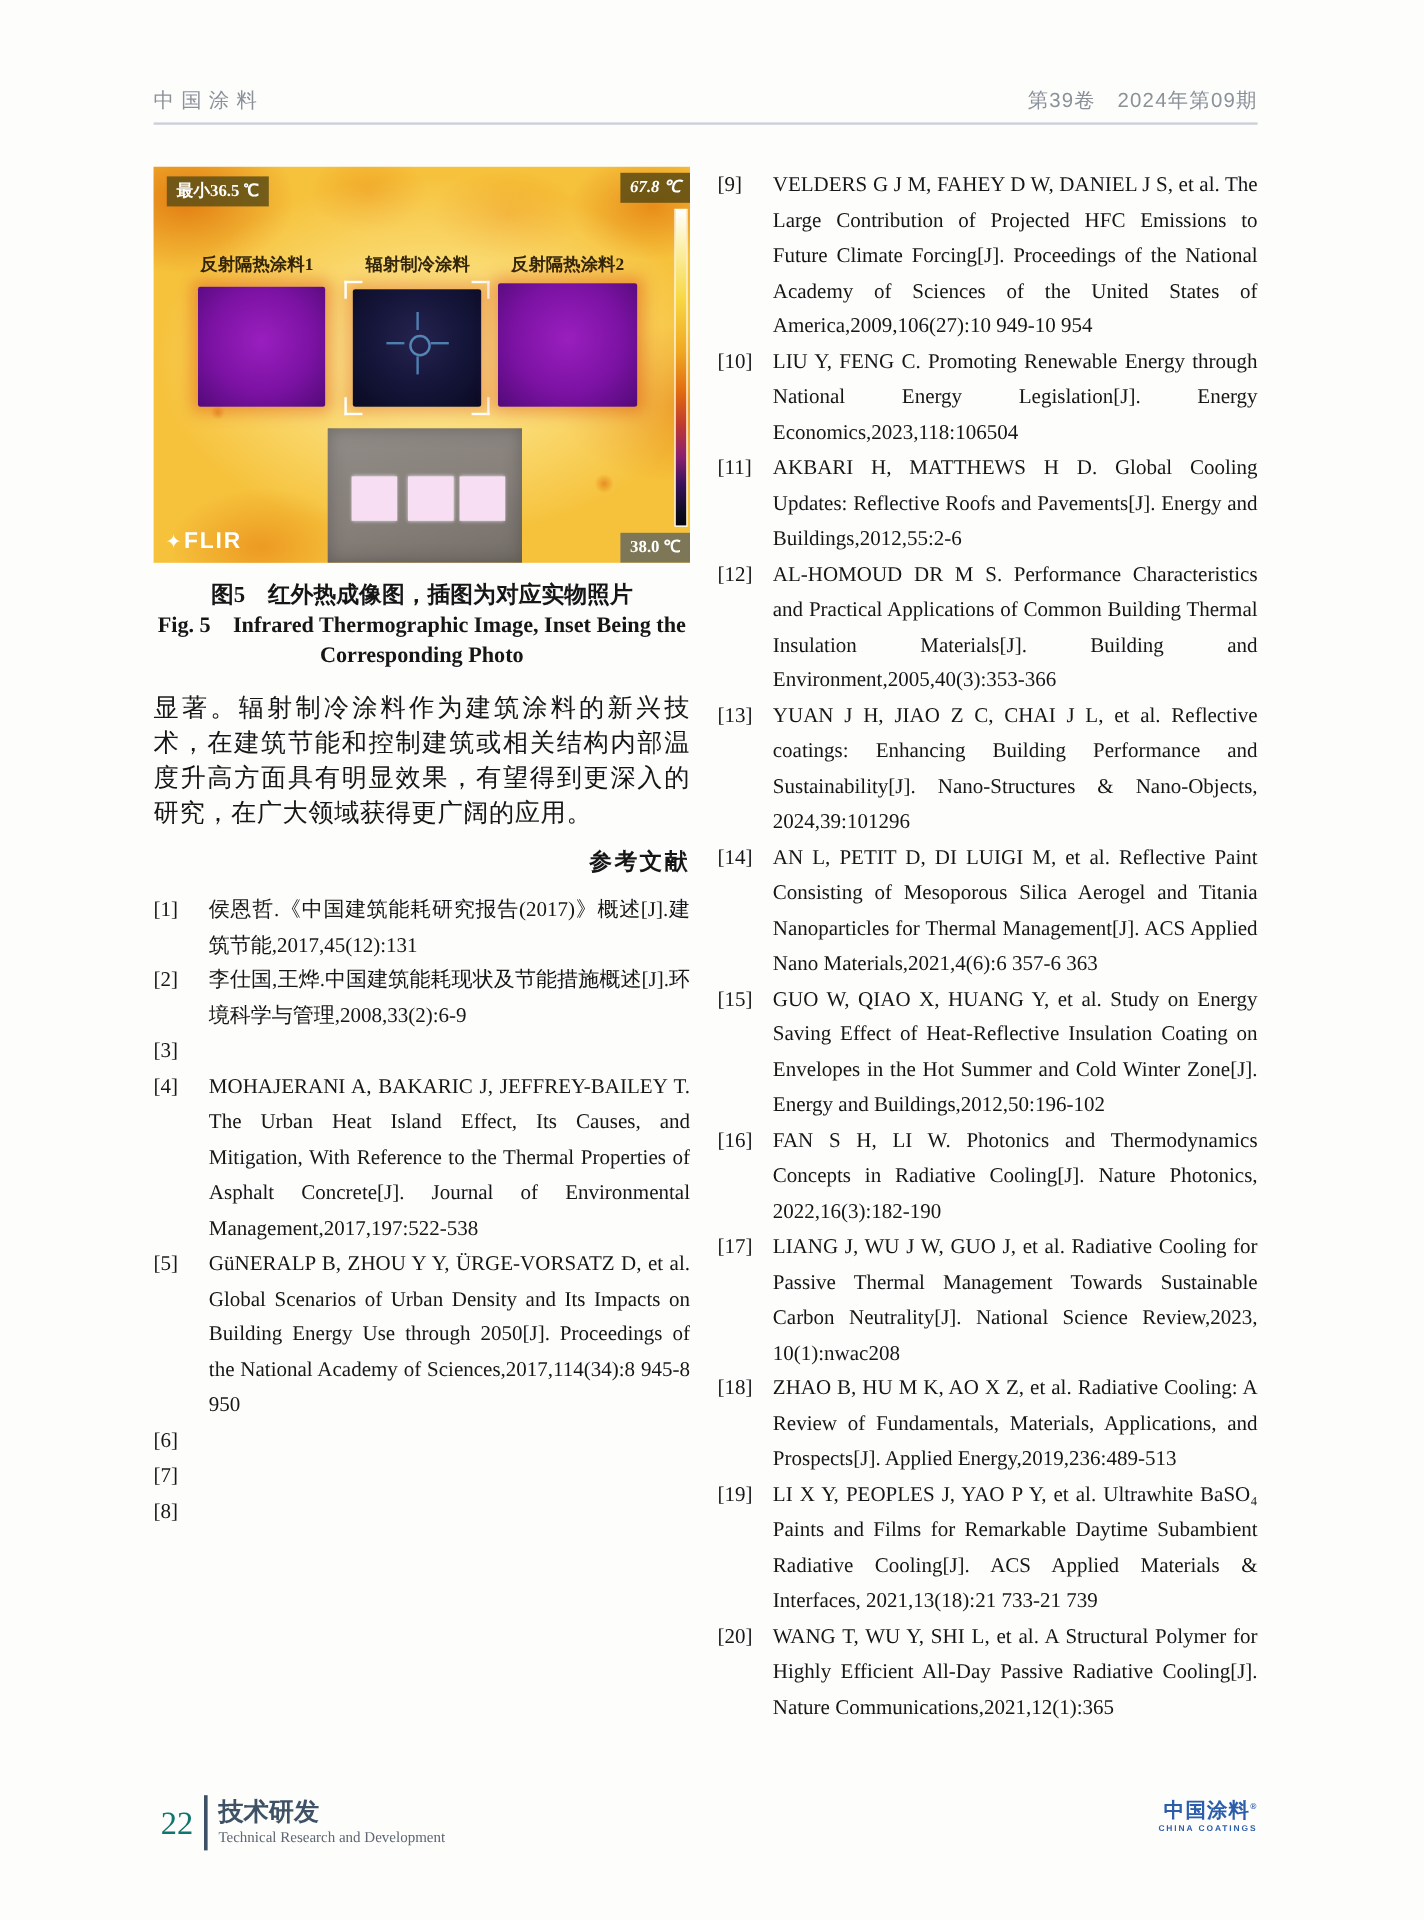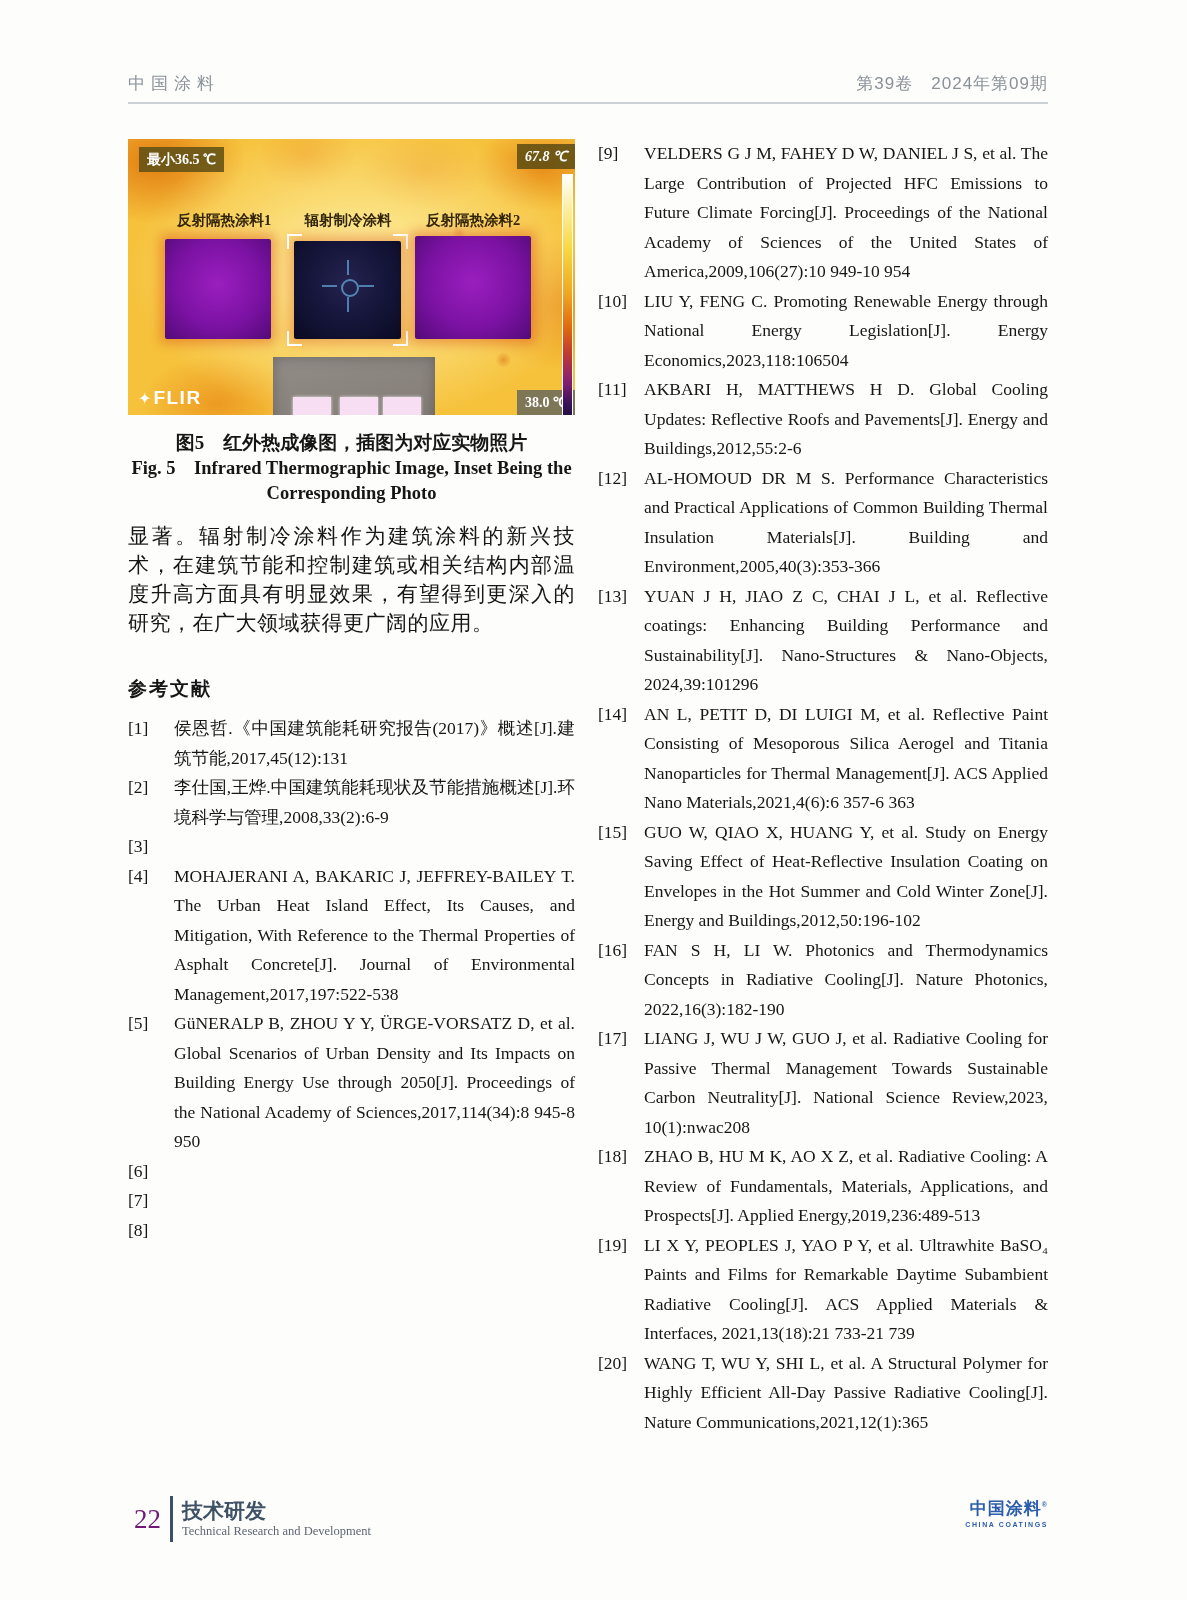--- a/index.html
+++ b/index.html
@@ -19,21 +19,21 @@
   .page-header .journal{letter-spacing:6px;}
   .page-header .issue{letter-spacing:1px;}
 
   
   .cols{display:flex;gap:23px;margin-top:35px;}
   .col-left{width:447px;}
   .col-right{width:450px;}
 
   
   .flir{
-    position:relative;width:447px;height:276px;overflow:hidden;background-color:#f6c23c;
+    position:relative;width:447px;height:330px;overflow:hidden;background-color:#f6c23c;
     background-image:
       radial-gradient(ellipse 320px 210px at 52% 48%, rgba(255,247,178,.95), rgba(255,247,178,0) 72%),
       radial-gradient(ellipse 130px 90px at 6% 8%, rgba(222,112,10,.85), rgba(222,112,10,0) 70%),
       radial-gradient(ellipse 100px 64px at 93% 10%, rgba(226,118,10,.7), rgba(226,118,10,0) 70%),
       radial-gradient(ellipse 150px 95px at 99% 60%, rgba(228,122,14,.6), rgba(228,122,14,0) 70%),
       radial-gradient(ellipse 110px 70px at 20% 96%, rgba(230,128,16,.6), rgba(230,128,16,0) 70%),
       radial-gradient(ellipse 90px 55px at 66% 12%, rgba(238,152,26,.55), rgba(238,152,26,0) 70%),
       radial-gradient(ellipse 70px 50px at 40% 6%, rgba(236,146,22,.5), rgba(236,146,22,0) 70%),
       radial-gradient(circle 9px at 30% 40%, rgba(224,116,12,.8), rgba(224,116,12,0) 100%),
       radial-gradient(circle 7px at 74% 34%, rgba(224,116,12,.8), rgba(224,116,12,0) 100%),
@@ -45,21 +45,21 @@
     position:absolute;color:#fff;font-weight:bold;font-size:14px;line-height:19px;
     padding:3px 8px;font-family:"Liberation Serif",serif;
   }
   .badge-min{left:11px;top:8px;background:rgba(98,81,22,.88);}
   .badge-max{right:0;top:5px;background:rgba(96,77,18,.88);font-style:italic;}
   .badge-low{right:0;bottom:0;background:rgba(112,110,90,.9);}
   .sample-label{
     position:absolute;top:72px;transform:translateX(-50%);
     font-weight:bold;font-size:14.5px;color:#32250a;white-space:nowrap;
   }
-  .lab1{left:96px;text-align:right;} .lab2{left:220px;} .lab3{left:345px;}
+  .lab1{left:86px;text-align:right;} .lab2{left:220px;} .lab3{left:345px;}
   .sq{position:absolute;border-radius:2px;}
   .sq-left{
     left:37px;top:100px;width:106px;height:100px;
     background:radial-gradient(circle at 50% 45%, #9a1fbe 0%, #7c12a4 55%, #530a78 100%);
     box-shadow:0 0 12px 5px rgba(214,62,10,.4);
   }
   .sq-right{
     left:287px;top:97px;width:116px;height:103px;
     background:radial-gradient(circle at 50% 45%, #9a1fbe 0%, #7c12a4 55%, #530a78 100%);
     box-shadow:0 0 12px 5px rgba(214,62,10,.4);
@@ -107,39 +107,39 @@
 
   
   .cap-zh{margin-top:15px;text-align:center;font-weight:bold;font-size:19px;line-height:26px;}
   .cap-en{text-align:center;font-weight:bold;font-size:18.5px;line-height:25px;}
   .body-par{
     margin-top:16px;font-size:21px;line-height:29px;text-align:justify;
     letter-spacing:.5px;
   }
 
   
-  .ref-heading{margin-top:38px;text-align:left;font-weight:bold;font-size:19px;letter-spacing:2px;}
+  .ref-heading{margin-top:13px;text-align:right;font-weight:bold;font-size:19px;letter-spacing:2px;}
   .refs{margin-top:12px;}
   .ref{display:flex;font-size:17.5px;line-height:29.5px;}
   .ref-num{flex:0 0 46px;}
   .ref-text{flex:1;text-align:justify;}
   .col-right .refs{margin-top:0;}
 
   
   .brand-block{
     margin-top:60px;text-align:right;color:#2b5dab;
     font-family:"Liberation Sans","DejaVu Sans",sans-serif;
   }
   .brand-zh{font-weight:bold;font-size:17px;letter-spacing:1px;}
   .brand-zh sup{font-size:7px;}
   .brand-en{font-weight:bold;font-size:7px;letter-spacing:1.6px;margin-top:1px;}
 
   
   .footer{position:absolute;left:134px;top:1496px;display:flex;align-items:center;}
-  .pg-num{font-size:27px;color:#701a75;margin-right:9px;}
+  .pg-num{font-size:27px;color:#0f766e;margin-right:9px;}
   .foot-bar{width:3px;height:46px;background:#3c5166;margin-right:9px;}
   .foot-zh{
     font-family:"Liberation Sans","DejaVu Sans",sans-serif;
     font-weight:bold;font-size:21px;color:#3f5265;line-height:24px;
   }
   .foot-en{font-size:12.5px;color:#5d6672;line-height:17px;}
 </style>
 </head>
 <body>
 

